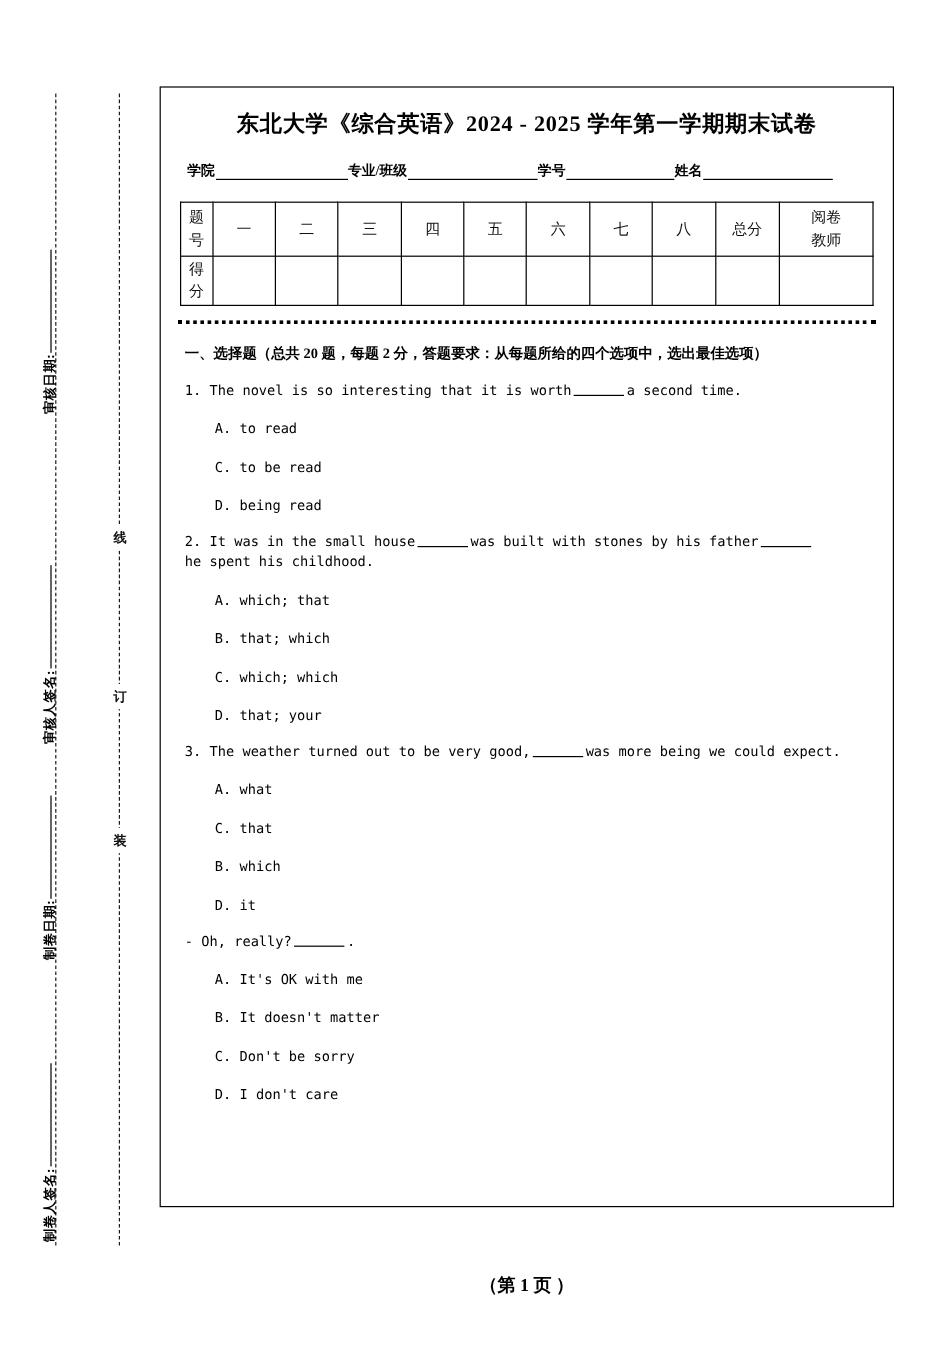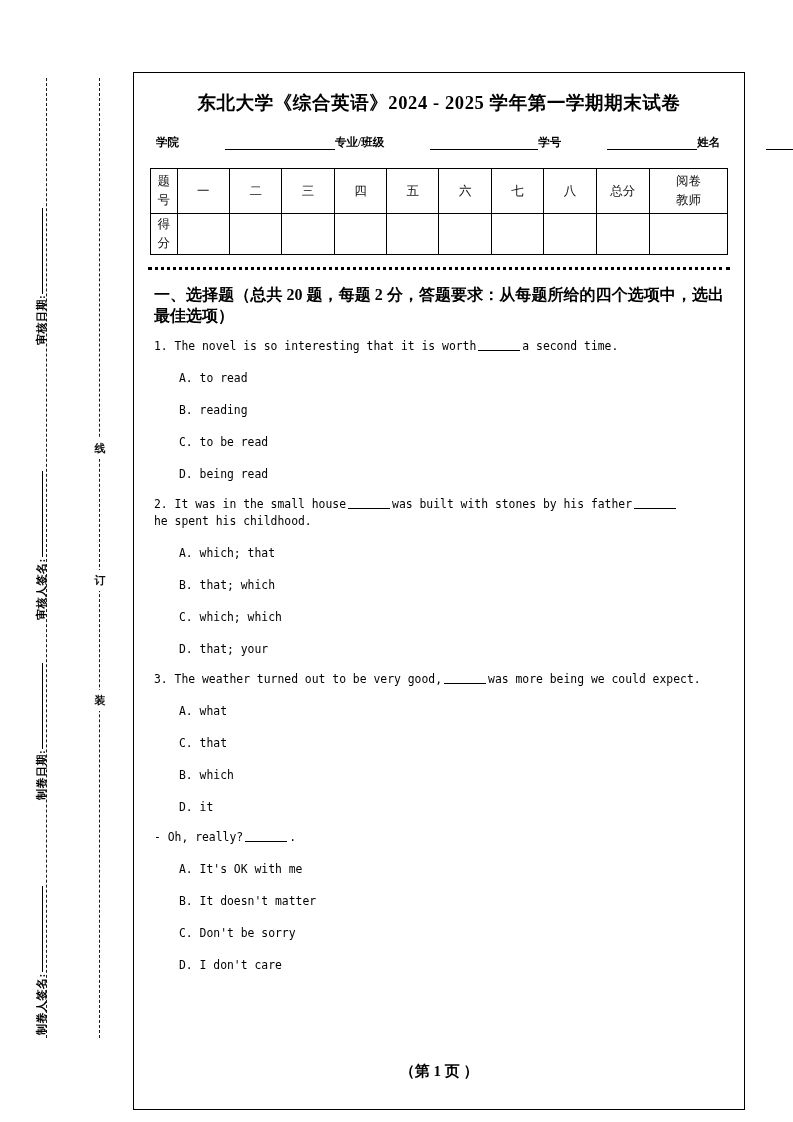--- a/index.html
+++ b/index.html
@@ -65,21 +65,21 @@
     padding: 3px 0;
     color: #111;
   }
 
   
   .page-box {
     position: absolute;
     left: 133px;
     top: 72px;
     width: 612px;
-    height: 1038px;
+    height: 934px;
     border: 1.4px solid #000;
     box-sizing: border-box;
     padding: 0;
   }
 
   .title {
     text-align: center;
     font-size: 18.5px;
     font-weight: bold;
     font-family: "Liberation Serif", "DejaVu Serif", serif;
@@ -93,21 +93,20 @@
     display: flex;
     align-items: flex-end;
     margin: 20px 18px 0 22px;
     font-size: 11.5px;
     font-weight: bold;
   }
   .ident-field {
     display: flex;
     align-items: flex-end;
     white-space: nowrap;
-    gap: 45px;
   }
   .ident-field .lbl { padding-right: 1px; }
   .ident-field .blank {
     border-bottom: 1px solid #000;
     height: 13px;
   }
   .f-college .blank { width: 110px; }
   .f-major   .blank { width: 108px; }
   .f-id      .blank { width: 90px;  }
   .f-name    .blank { width: 108px; }
@@ -141,21 +140,21 @@
     margin: 12px 14px 0 14px;
     border-top: 3px dotted #000;
     height: 0;
   }
 
   
   .content {
     margin: 14px 20px 0 20px;
   }
   .section-head {
-    font-size: 16px;
+    font-size: 12px;
     font-weight: bold;
     line-height: 21px;
     text-align: justify;
     font-family: "Liberation Serif", "DejaVu Serif", serif;
     margin-bottom: 12px;
   }
   .q-stem {
     font-family: "DejaVu Sans Mono", "Liberation Mono", monospace;
     font-size: 11.4px;
     line-height: 17px;
@@ -305,21 +304,20 @@
   <div class="dot-sep"></div>
 
   <div class="content">
 
     <div class="section-head">一、选择题（总共 20 题，每题 2 分，答题要求：从每题所给的四个选项中，选出最佳选项）</div>
 
     <div class="q-stem first">
       <span>1. The novel is so interesting that it is worth</span><span class="fill"></span><span>a second time.</span>
     </div>
     <div class="opt">A. to read</div>
-    <div class="opt">B. reading</div>
     <div class="opt">C. to be read</div>
     <div class="opt">D. being read</div>
 
     <div class="q-stem">
       <span>2. It was in the small house</span><span class="fill"></span><span>was built with stones by his father</span><span class="fill"></span>
     </div>
     <div class="q-stem" style="margin-top:0">he spent his childhood.</div>
     <div class="opt">A. which; that</div>
     <div class="opt">B. that; which</div>
     <div class="opt">C. which; which</div>

